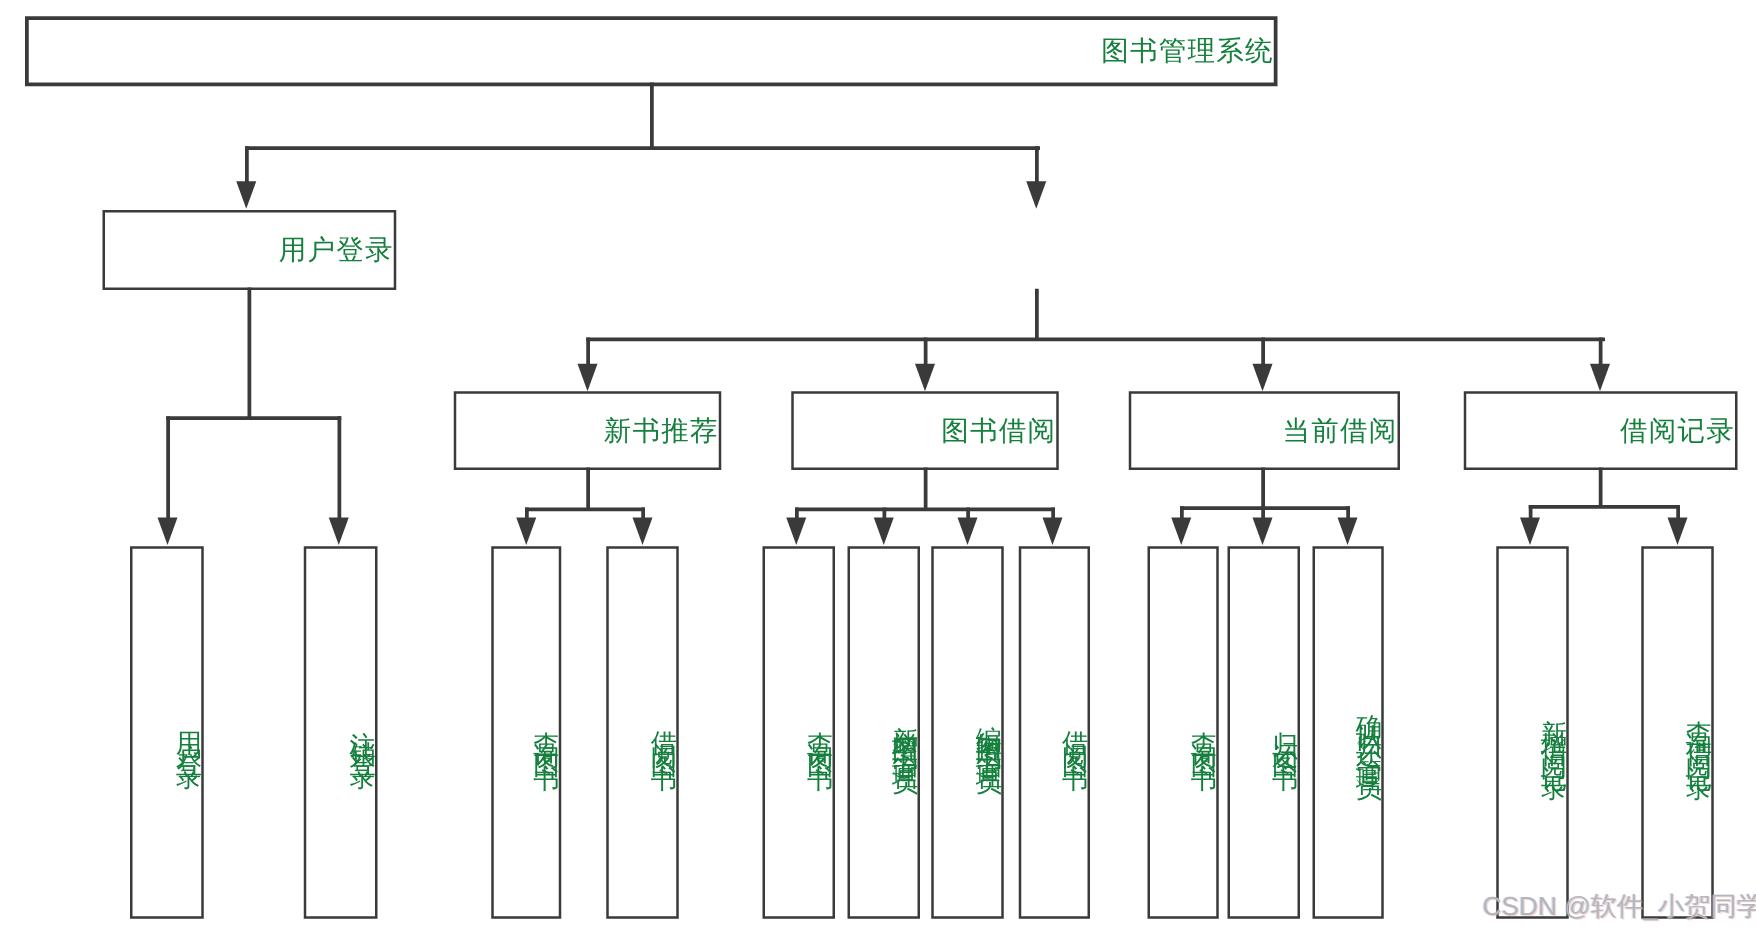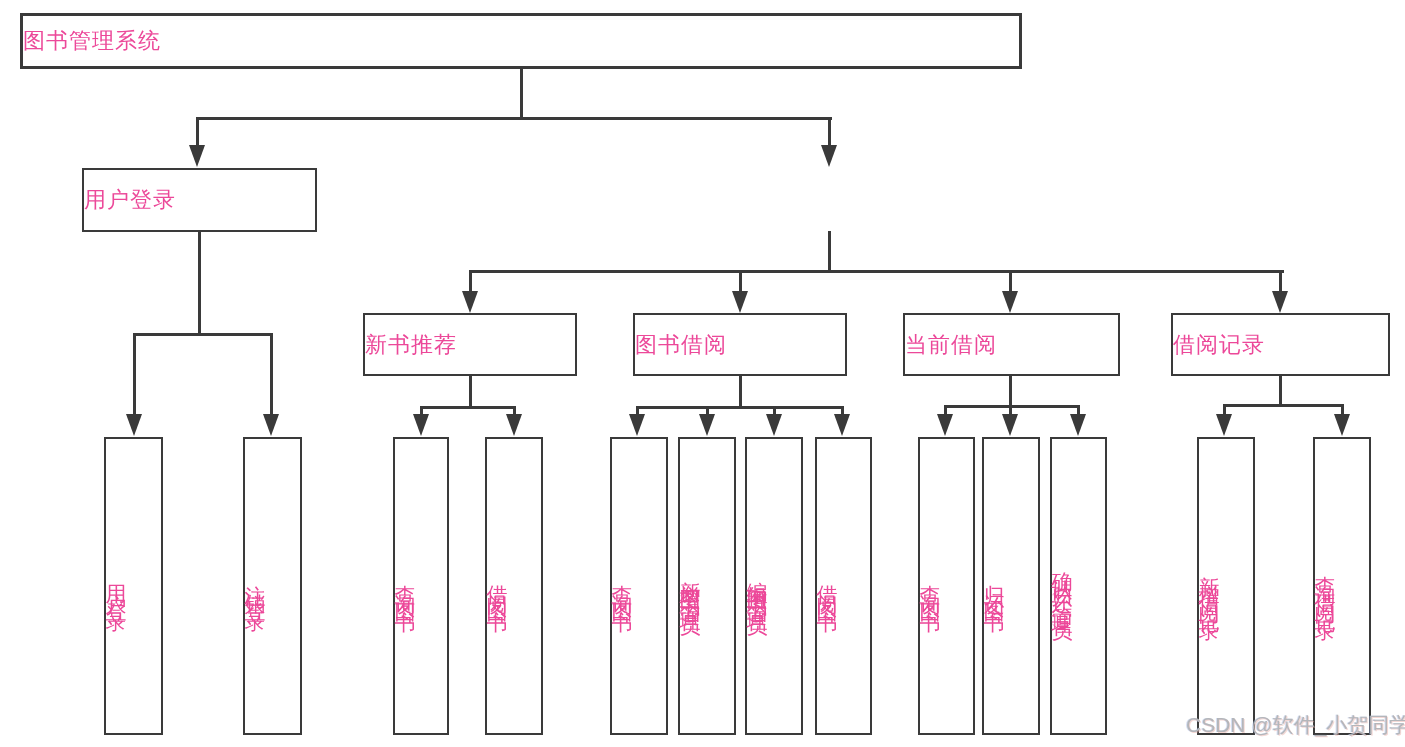--- a/index.html
+++ b/index.html
@@ -2,21 +2,21 @@
 <html><head>
 <meta charset="utf-8">
 <style>
   html,body{margin:0;padding:0;background:#ffffff;}
   .canvas{
     position:relative;width:1405px;height:747px;background:#ffffff;
     font-family:"Liberation Sans","DejaVu Sans",sans-serif;overflow:hidden;
   }
   .box{
     position:absolute;box-sizing:border-box;border:2px solid #3a3a3a;background:#ffffff;
-    display:flex;align-items:center;justify-content:flex-start;color:#ec4899;
+    display:flex;align-items:center;justify-content:flex-end;color:#15803d;
   }
   .box.root{border-width:3px;}
   .hlabel{font-size:22px;letter-spacing:1px;white-space:nowrap;}
   .vlabel{
     writing-mode:vertical-rl;text-orientation:mixed;
     font-size:21px;line-height:1;letter-spacing:9px;white-space:nowrap;
   }
   .vlabel.dense{letter-spacing:5px;}
   .vlabel.semi{letter-spacing:7px;}
   .vline,.hline{position:absolute;background:#3a3a3a;}

